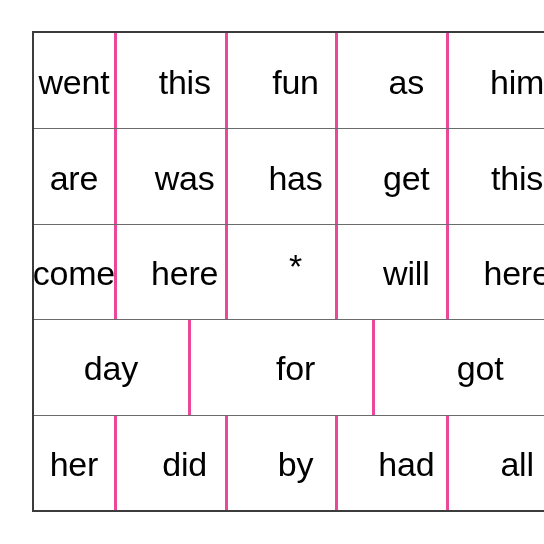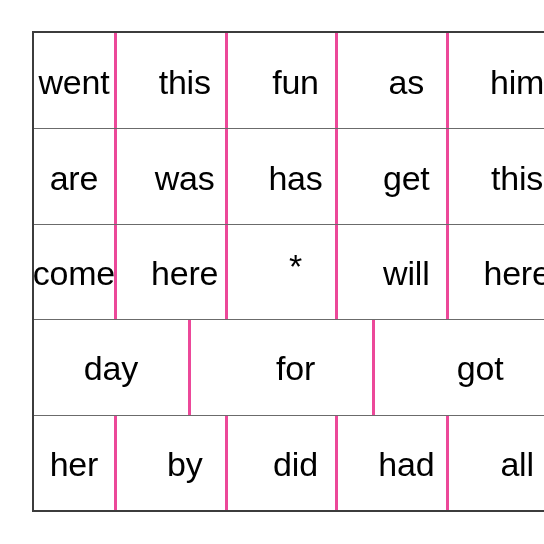--- a/index.html
+++ b/index.html
@@ -138,24 +138,24 @@
     <div class="bingo-cell">
         <span class="cell-text">got</span>
       </div>
   </div>
 
   <div class="bingo-row">
     <div class="bingo-cell">
         <span class="cell-text">her</span>
       </div>
     <div class="bingo-cell">
-        <span class="cell-text">by</span>
+        <span class="cell-text">did</span>
       </div>
     <div class="bingo-cell">
-        <span class="cell-text">did</span>
+        <span class="cell-text">by</span>
       </div>
     <div class="bingo-cell">
         <span class="cell-text">had</span>
       </div>
     <div class="bingo-cell">
         <span class="cell-text">all</span>
       </div>
   </div>
 
 </div>

